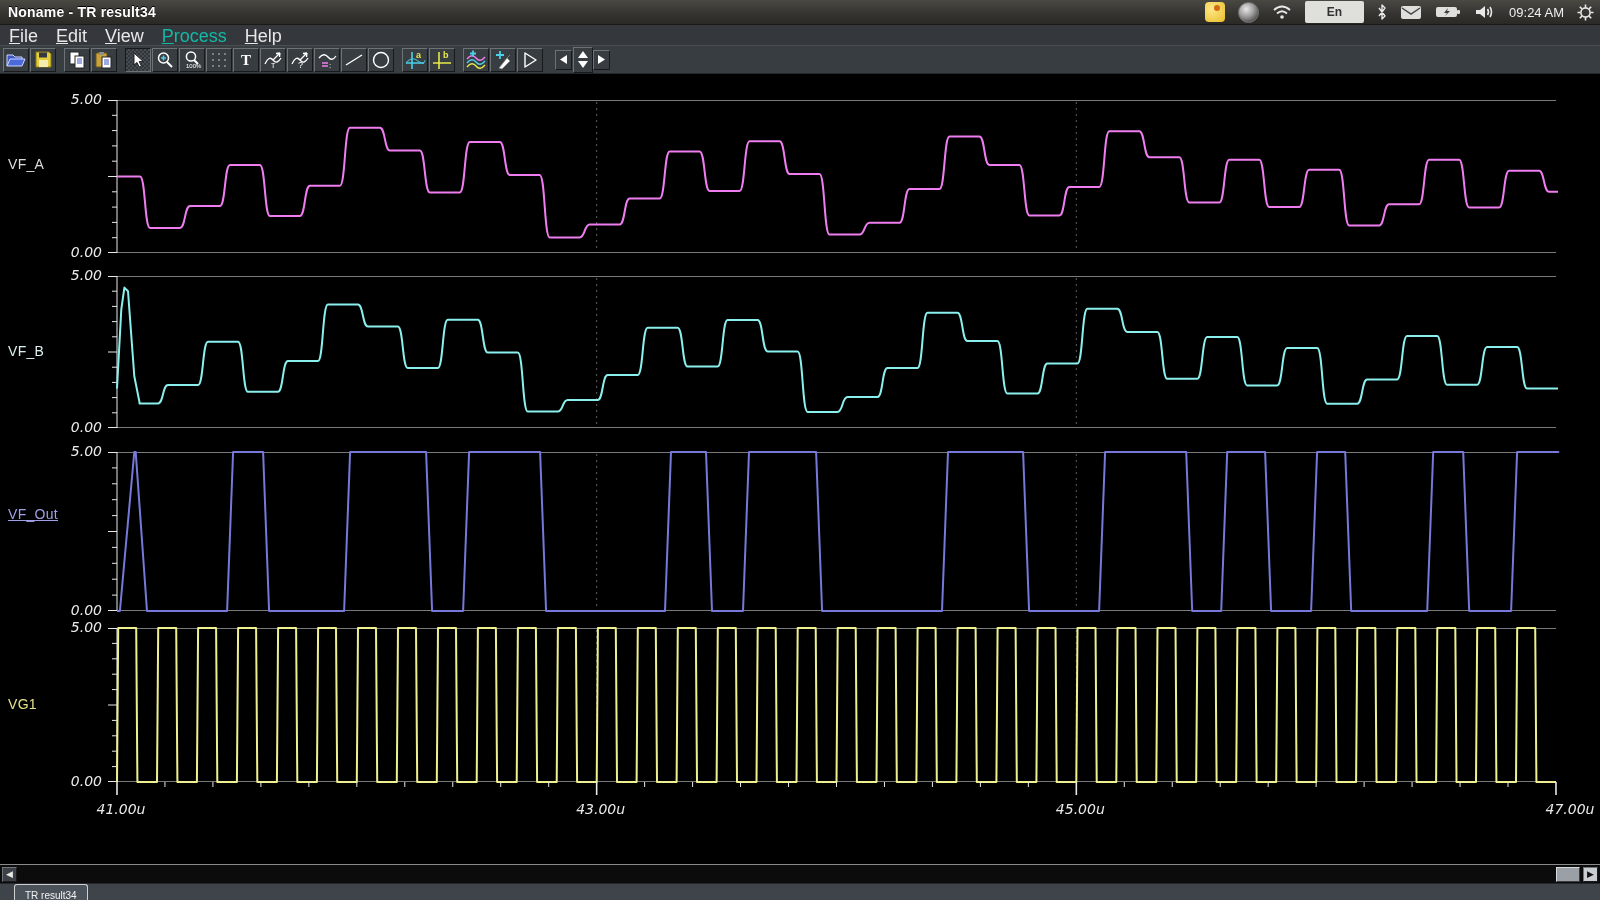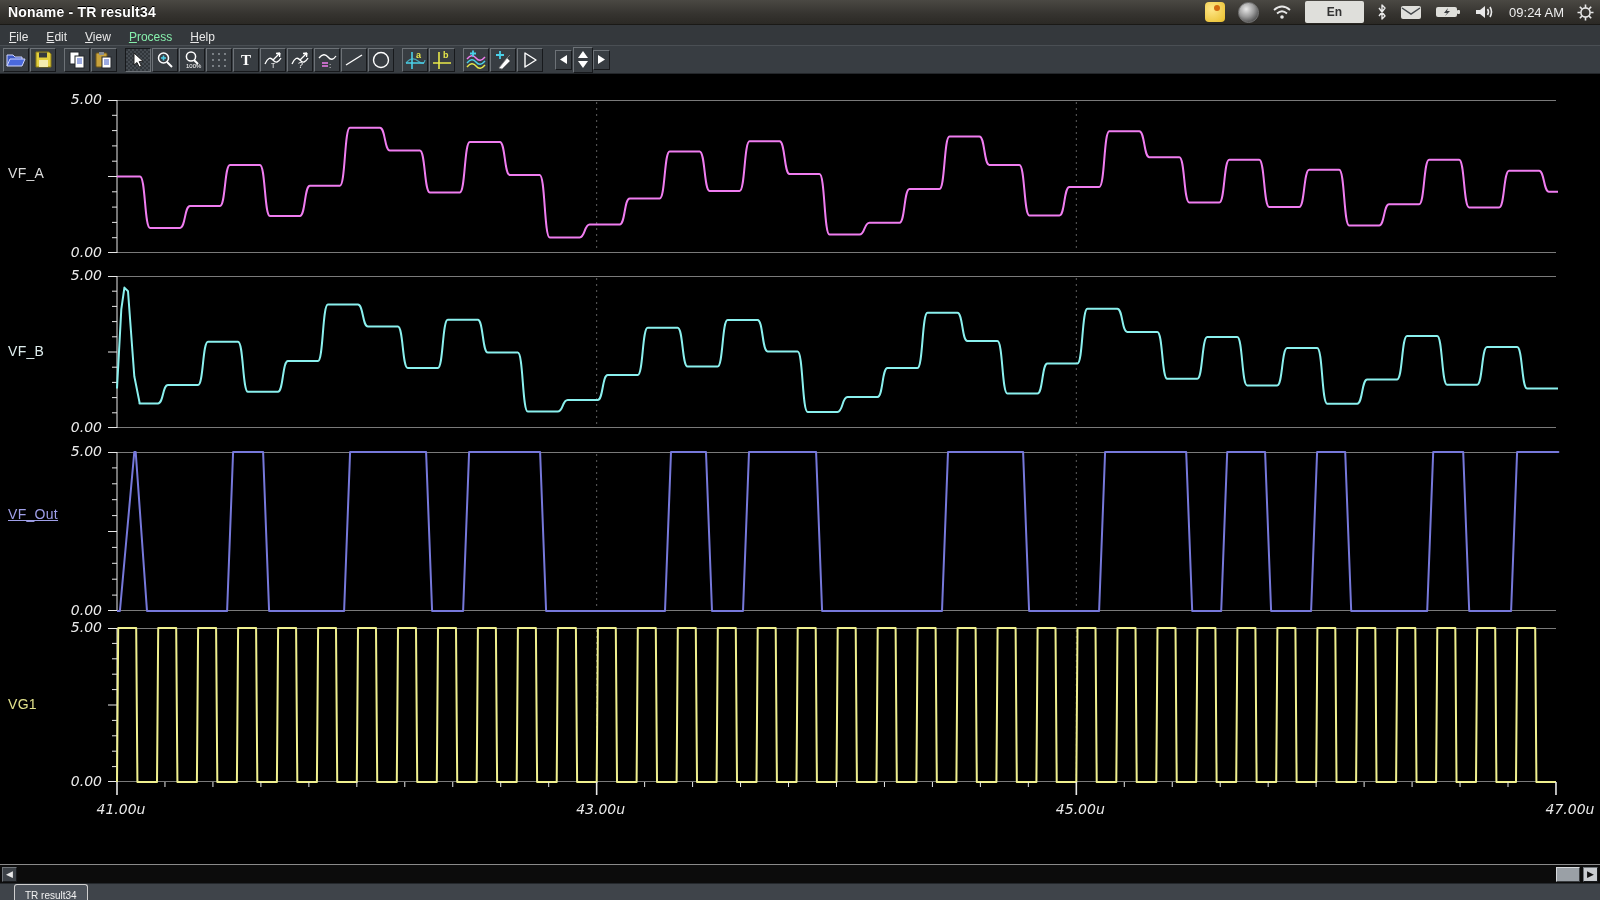--- a/index.html
+++ b/index.html
@@ -18,23 +18,23 @@
     padding:1px 22px;line-height:14px;}
   .clock-txt{color:#eee;font-size:13px;}
   .yellow-app{width:20px;height:20px;border-radius:4px;background:radial-gradient(circle at 35% 35%,#ffe789,#e8bd29);
     position:relative;}
   .yellow-app i{position:absolute;left:9px;top:3px;width:6px;height:6px;border-radius:50%;background:#d26a10;}
   .sphere{width:19px;height:19px;border-radius:50%;background:radial-gradient(circle at 38% 32%,#e8e8e8,#9a9a9a 45%,#4c4c4c 80%);
     border:1px solid #777;}
 
   
   .menubar{position:absolute;left:0;top:25px;width:1600px;height:20px;background:#34383c;
-    display:flex;align-items:flex-end;color:#e8e8e8;font-size:12px;}
+    display:flex;align-items:flex-start;color:#e8e8e8;font-size:18px;}
   .menu-item{padding:1px 9px;cursor:default;}
-  .menu-item.disabled{color:#86efac;}
+  .menu-item.disabled{color:#14b8a6;}
   .menu-item u{text-decoration:underline;}
 
   
   .toolbar{position:absolute;left:0;top:45px;width:1600px;height:29px;background:#383d42;
     border-top:1px solid #4a4f54;border-bottom:1px solid #23262a;
     display:flex;align-items:center;padding-left:3px;box-sizing:border-box;}
   .tgroup{display:flex;margin-right:7px;}
   .tbtn{width:26px;height:24px;background:#383d42;border:1px solid;
     border-color:#6d7277 #17191c #17191c #6d7277;display:flex;align-items:center;justify-content:center;
     margin-right:1px;box-sizing:border-box;cursor:pointer;position:relative;}
@@ -309,21 +309,21 @@
         <svg width="7" height="9" viewBox="0 0 7 9">
             <path d="M0 0 L7 4.5 L0 9 Z" fill="#fff"></path>
           </svg>
       </div>
     </div>
   </div>
 
   <div class="plot" id="plot">
     <span class="time-label">Time (s)</span>
   <div class="panel" style="top: 26px; height: 153px;">
-        <span class="chlab" style="color: rgb(220, 220, 220); top: 65px;">VF_A</span>
+        <span class="chlab" style="color: rgb(220, 220, 220); top: 56px;">VF_A</span>
         <span class="ylab top" style="top: -9px;">5.00</span>
         <span class="ylab bot" style="top: 144px;">0.00</span>
         <svg width="1456" height="153">
           <line x1="17" x2="1456" y1="0.5" y2="0.5" stroke="#7a7a7a"></line>
           <line x1="17" x2="1456" y1="152.5" y2="152.5" stroke="#7a7a7a"></line>
           <line x1="17" x2="17" y1="0" y2="153" stroke="#e8e8e8"></line>
           <line x1="8" x2="17" y1="152.5" y2="152.5" stroke="#e8e8e8"></line>
           <line x1="12" x2="17" y1="137.7" y2="137.7" stroke="#e8e8e8"></line>
           <line x1="12" x2="17" y1="122.4" y2="122.4" stroke="#e8e8e8"></line>
           <line x1="12" x2="17" y1="107.1" y2="107.1" stroke="#e8e8e8"></line>

